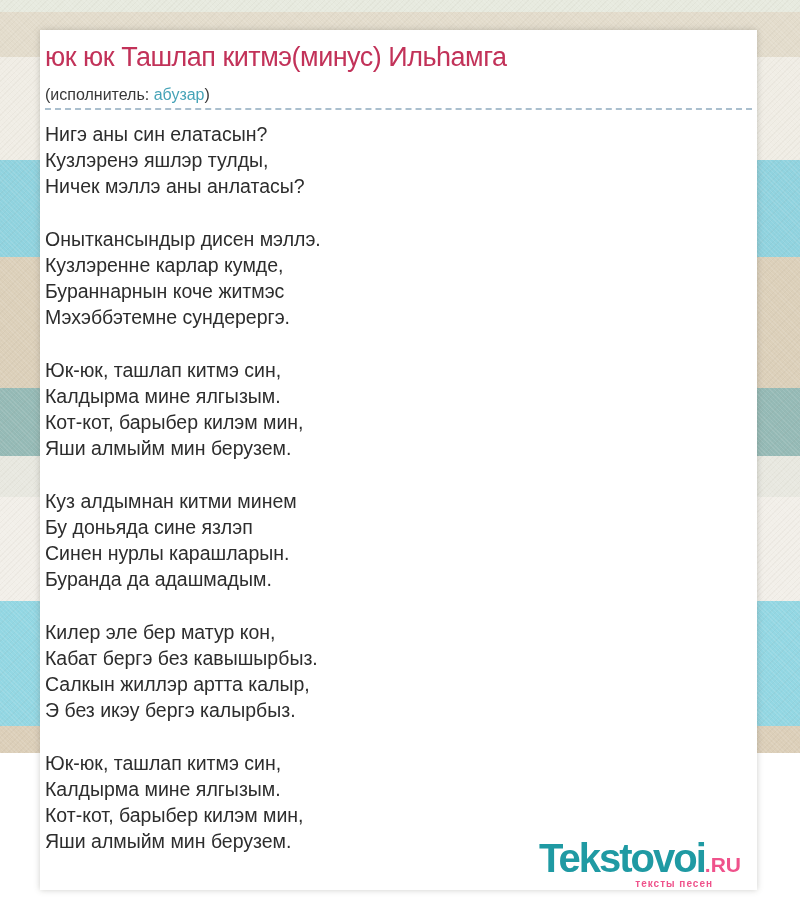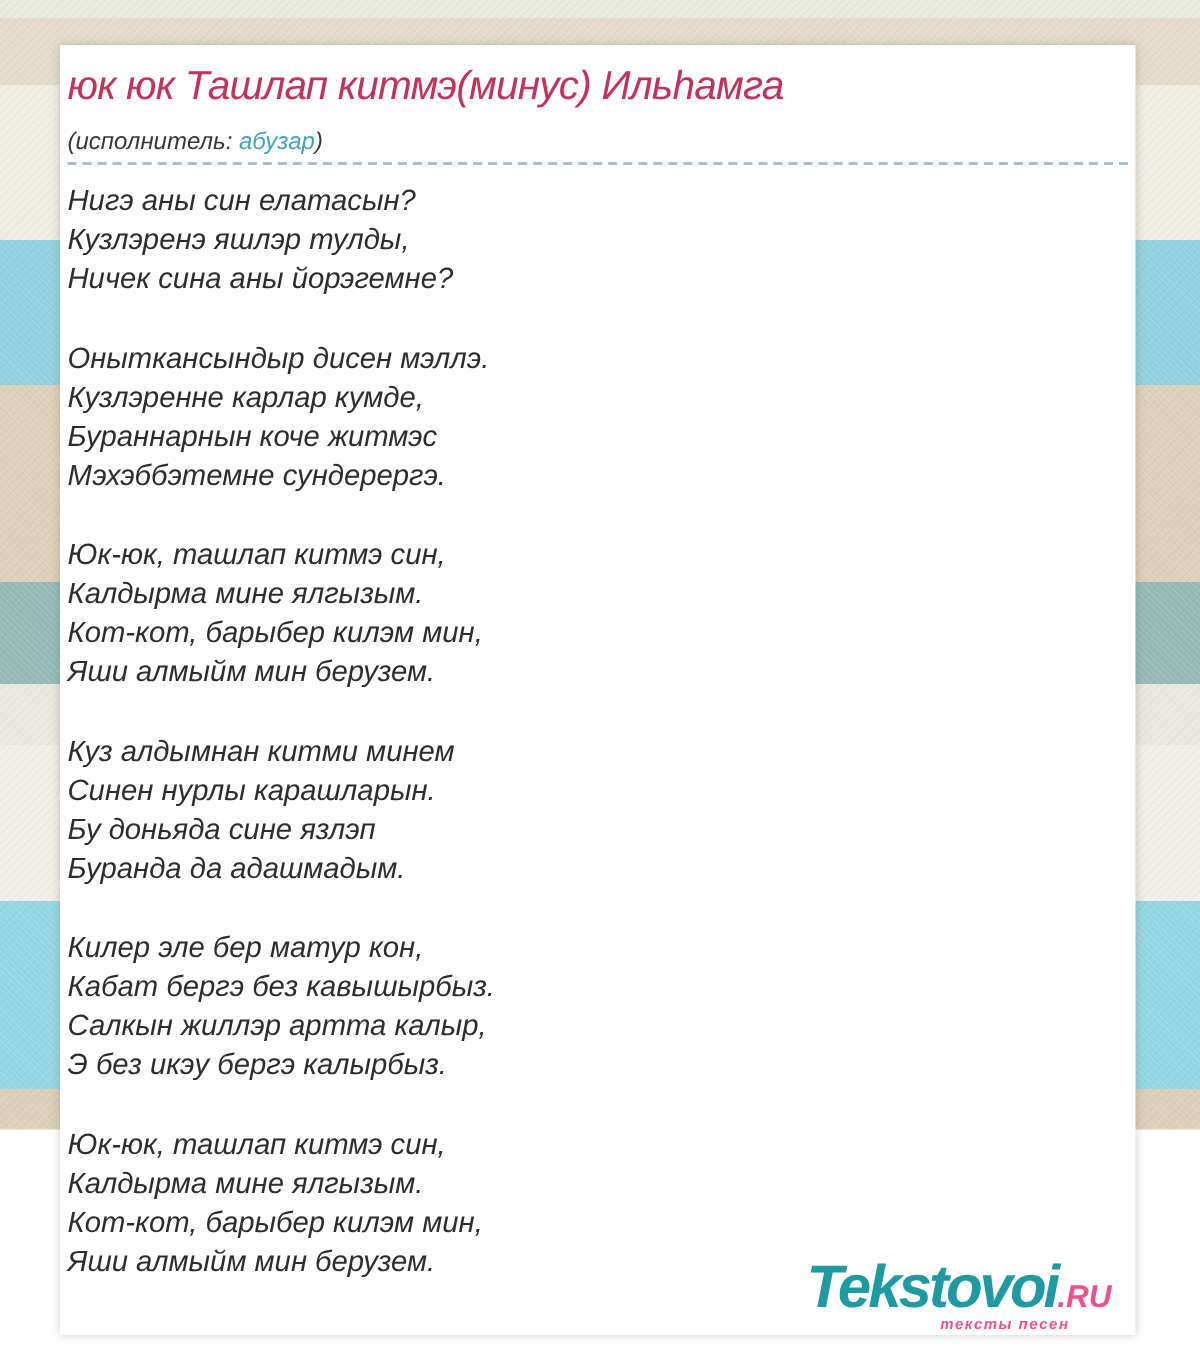--- a/index.html
+++ b/index.html
@@ -22,21 +22,20 @@
       #f0ede5 57px,  #f0ede5 160px,
       #90d3df 160px, #90d3df 257px,
       #dcd0ba 257px, #dcd0ba 388px,
       #95bab6 388px, #95bab6 456px,
       #e8e8e0 456px, #e8e8e0 497px,
       #f2efe9 497px, #f2efe9 601px,
       #93d7e3 601px, #93d7e3 726px,
       #dccfb9 726px, #dccfb9 816px,
       #8fb6b2 816px, #8fb6b2 880px,
       #e8e5d6 880px, #e8e5d6 910px);
-    font-style:italic;
   }
   .page::before{ 
     content:"";position:absolute;inset:0;pointer-events:none;
     background:
       repeating-linear-gradient(45deg, rgba(255,255,255,.10) 0 1px, transparent 1px 3px),
       repeating-linear-gradient(-45deg, rgba(120,110,90,.05) 0 1px, transparent 1px 4px);
   }
 
   .card{
     position:absolute;left:40px;top:30px;width:717px;height:860px;
@@ -95,38 +94,38 @@
     <h1 class="title">юк юк Ташлап китмэ(минус) Ильһамга</h1>
 
     <div class="performer"><span>(исполнитель:</span> <a class="performer-link">абузар</a><span>)</span></div>
 
     <div class="separator"></div>
 
     <div class="lyrics">
       <div class="stanza">
         <div class="line">Нигэ аны син елатасын?</div>
         <div class="line">Кузлэренэ яшлэр тулды,</div>
-        <div class="line">Ничек сина аны йорэгемне?</div>
+        <div class="line">Ничек мэллэ аны анлатасы?</div>
       </div>
       <div class="stanza">
         <div class="line">Оныткансындыр дисен мэллэ.</div>
         <div class="line">Кузлэренне карлар кумде,</div>
         <div class="line">Бураннарнын коче житмэс</div>
         <div class="line">Мэхэббэтемне сундерергэ.</div>
       </div>
       <div class="stanza">
         <div class="line">Юк-юк, ташлап китмэ син,</div>
         <div class="line">Калдырма мине ялгызым.</div>
         <div class="line">Кот-кот, барыбер килэм мин,</div>
         <div class="line">Яши алмыйм мин берузем.</div>
       </div>
       <div class="stanza">
         <div class="line">Куз алдымнан китми минем</div>
+        <div class="line">Бу доньяда сине язлэп</div>
         <div class="line">Синен нурлы карашларын.</div>
-        <div class="line">Бу доньяда сине язлэп</div>
         <div class="line">Буранда да адашмадым.</div>
       </div>
       <div class="stanza">
         <div class="line">Килер эле бер матур кон,</div>
         <div class="line">Кабат бергэ без кавышырбыз.</div>
         <div class="line">Салкын жиллэр артта калыр,</div>
         <div class="line">Э без икэу бергэ калырбыз.</div>
       </div>
       <div class="stanza">
         <div class="line">Юк-юк, ташлап китмэ син,</div>

